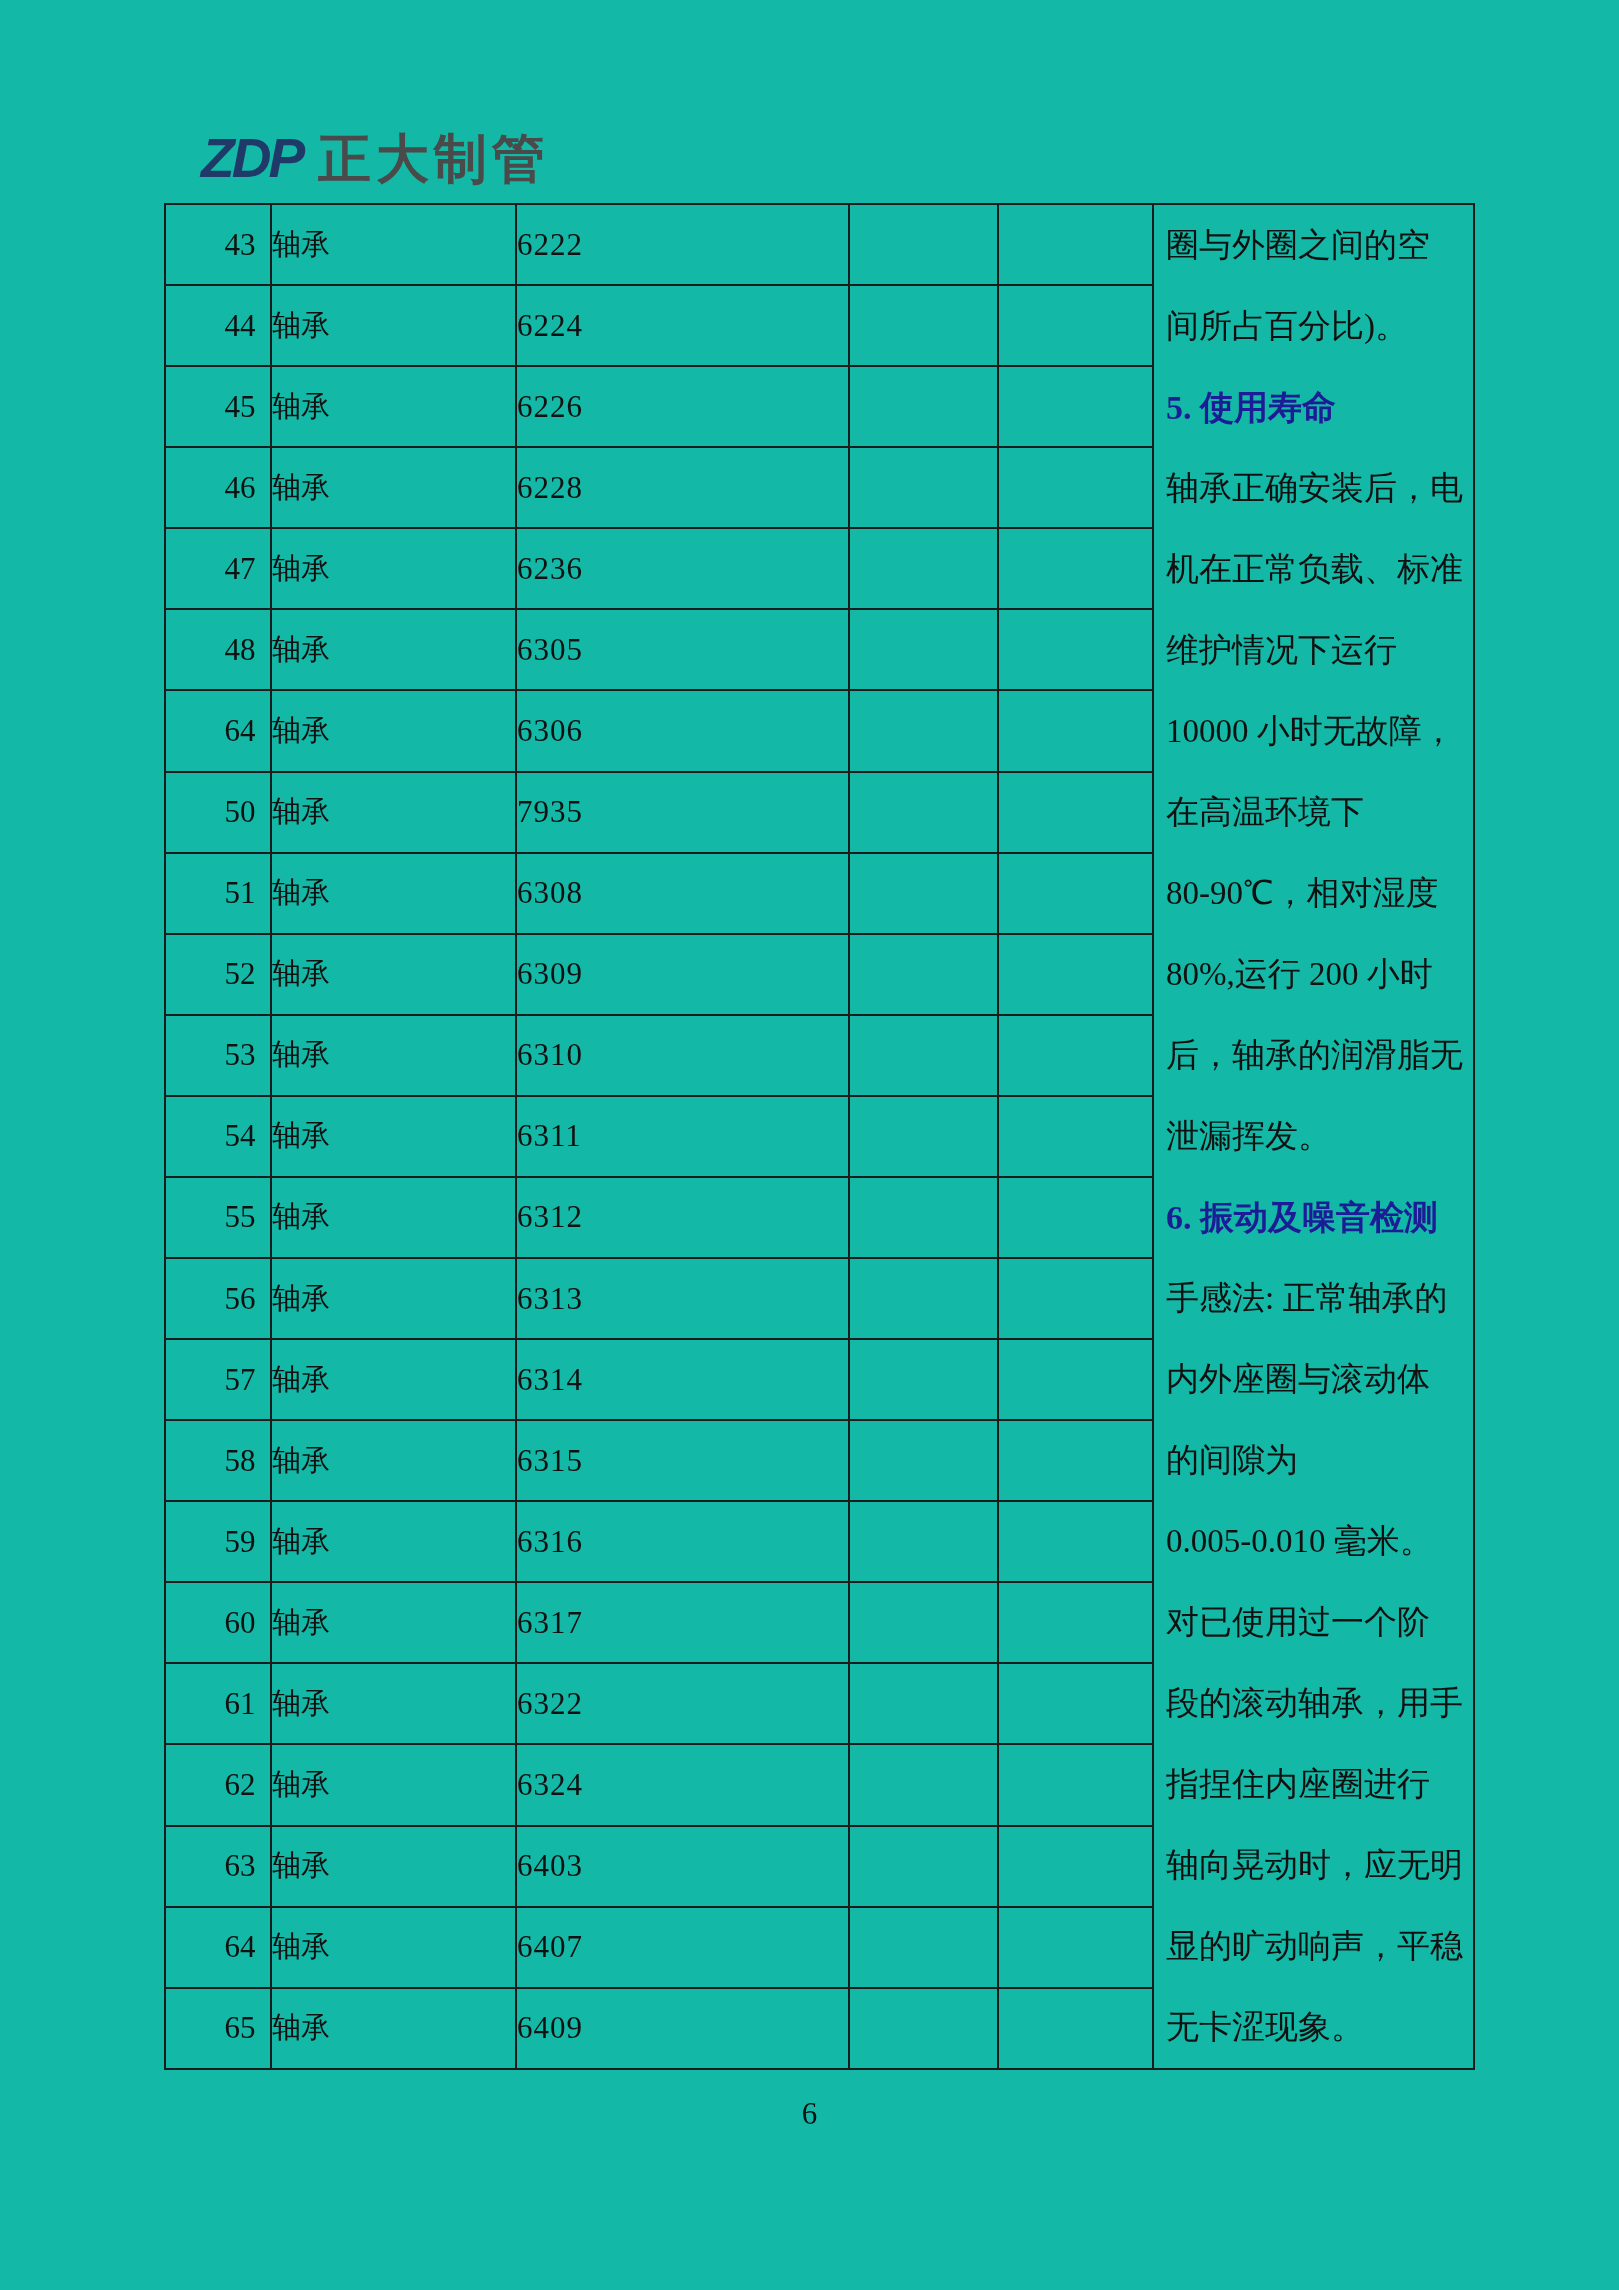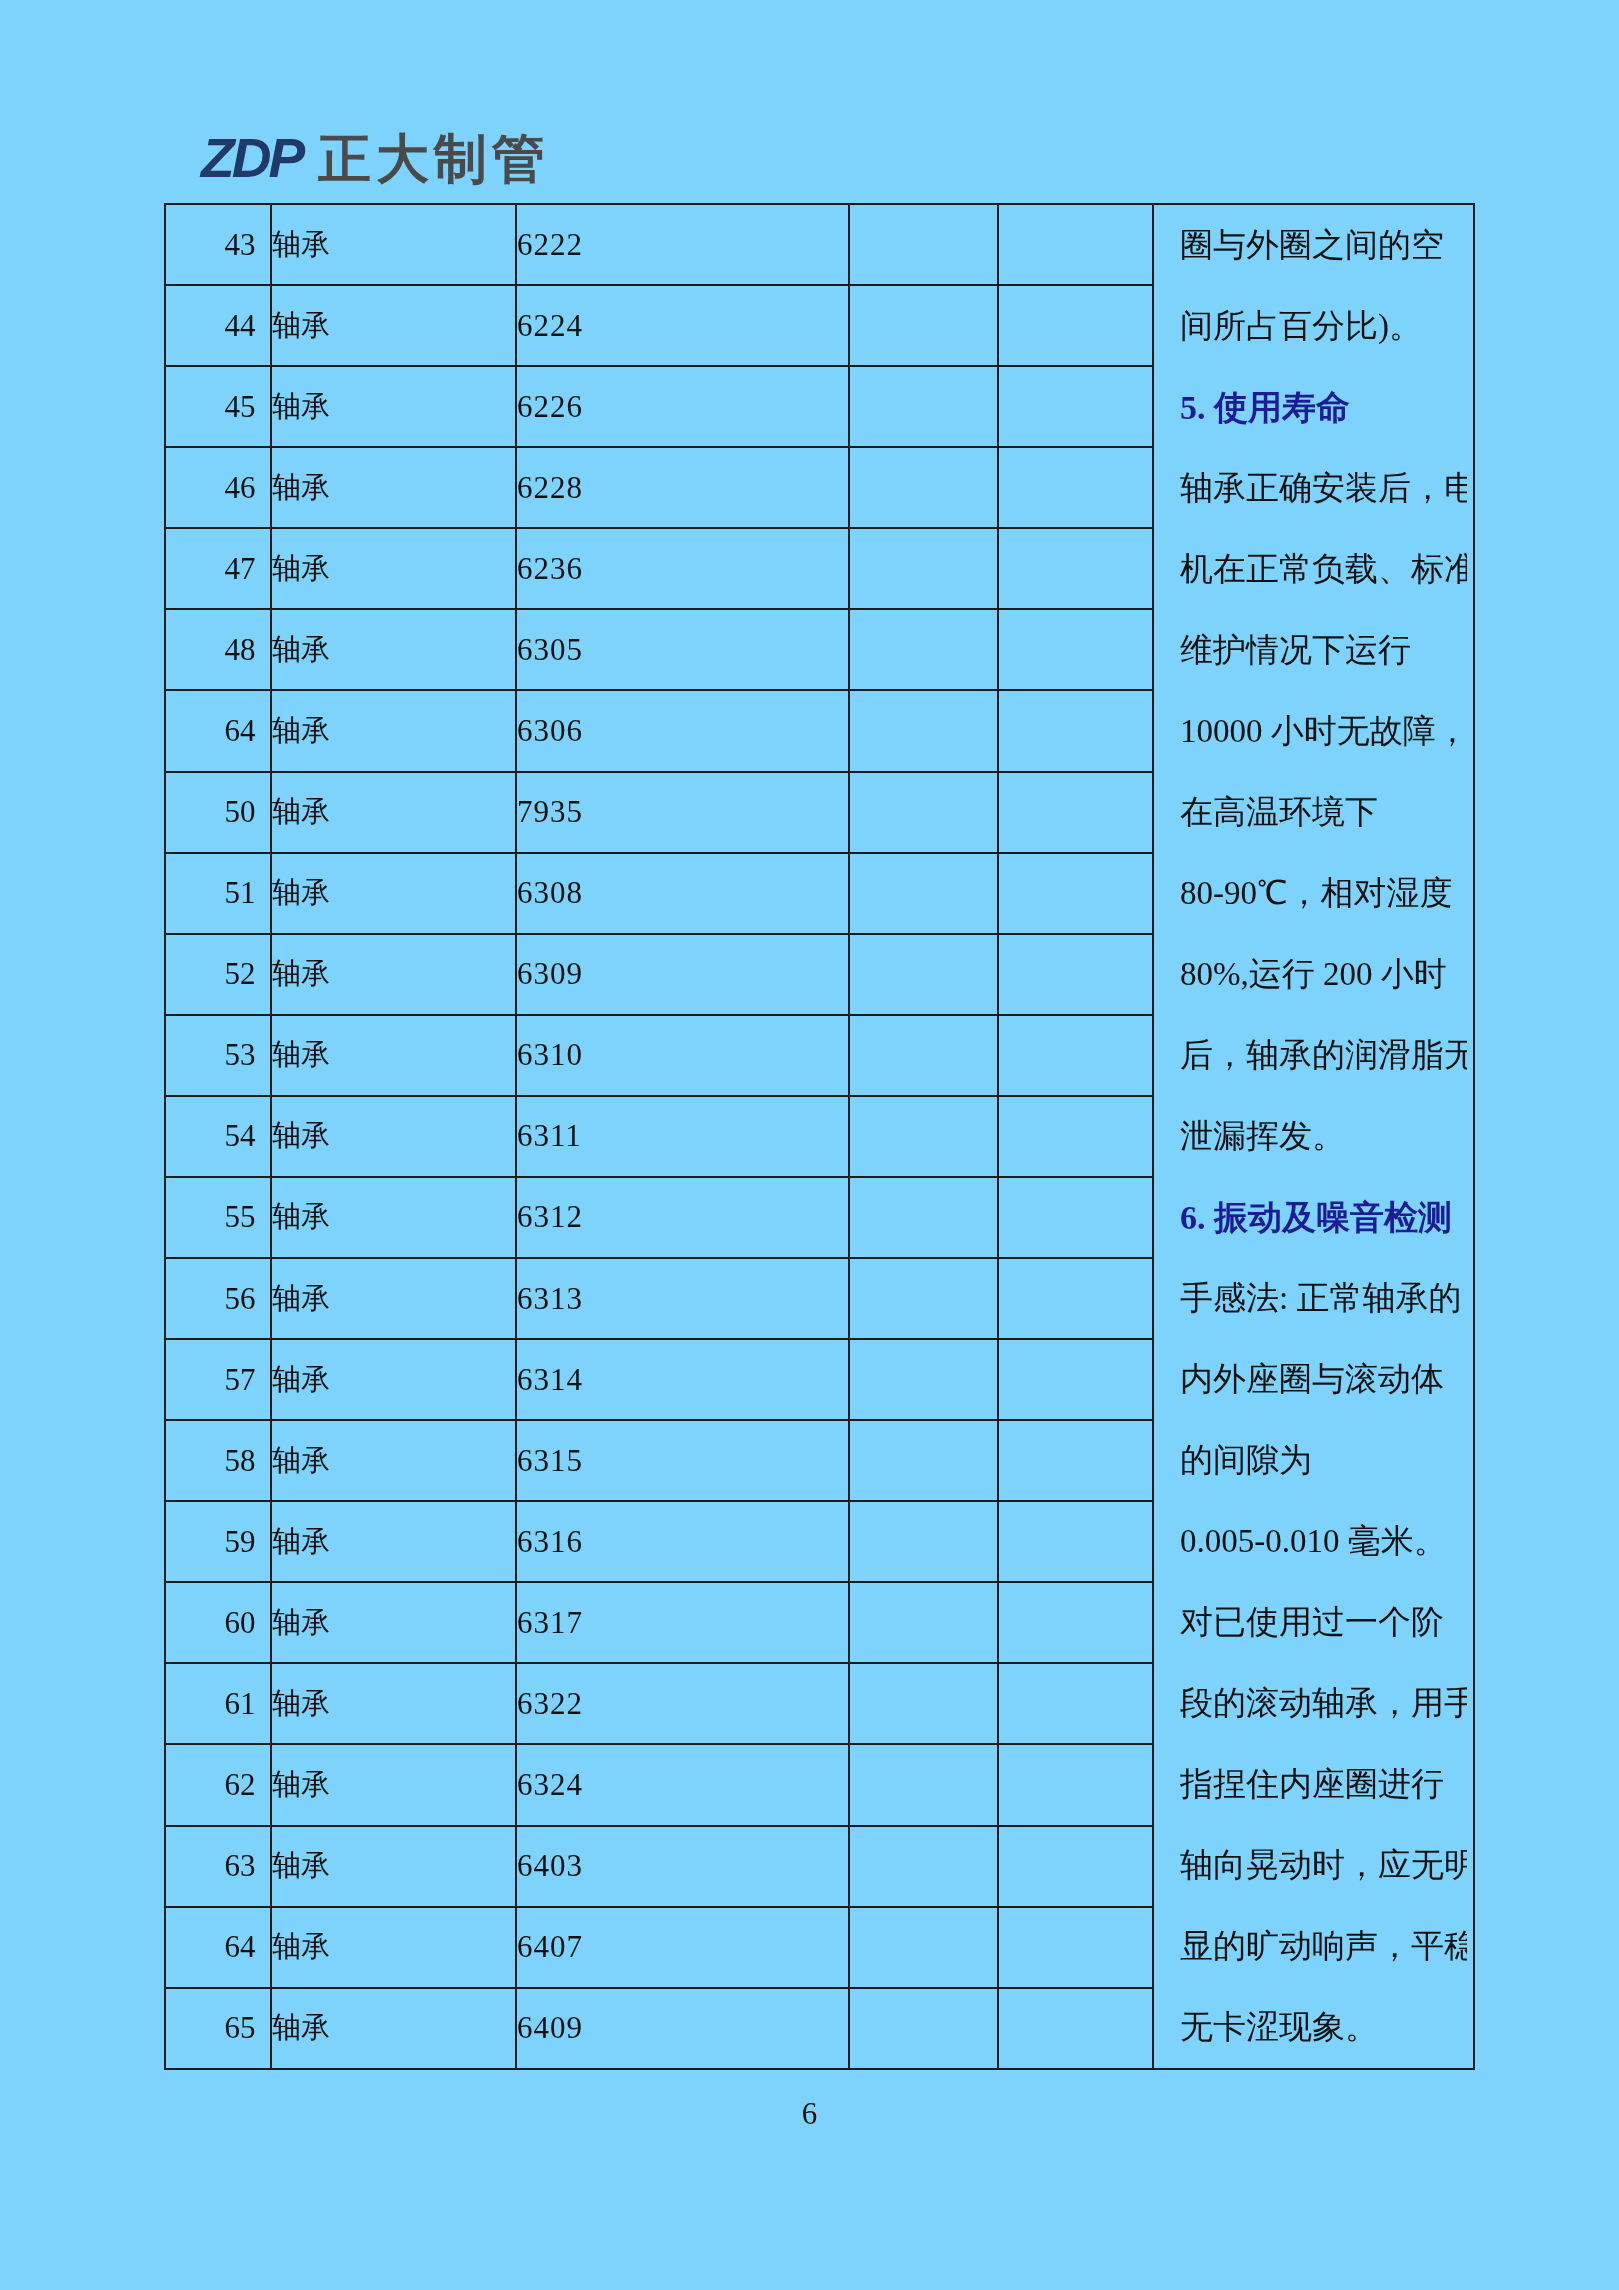--- a/index.html
+++ b/index.html
@@ -1,19 +1,19 @@
 <!DOCTYPE html>
 <html><head>
 <meta charset="utf-8">
 <style>
   html, body { margin:0; padding:0; background:#e8e8e8; }
   .page {
     position:relative;
     width:1619px; height:2291px;
-    background:#7dd3fc;
+    background:#14b8a6;
     margin:0 auto;
     font-family:"Liberation Serif", serif;
     overflow:hidden;
   }
   
   .header-logo {
     position:absolute; left:201px; top:135px;
     display:flex; align-items:center; gap:15.7px;
     white-space:nowrap;
   }
@@ -44,21 +44,21 @@
   .main-table td {
     border:2.9px solid #1c1c1c;
     padding:0;
     color:#111111;
   }
   .main-table tr { height:81px; }
   td.cell-num   { text-align:center; font-size:31px;padding-left:44px; }
   td.cell-name  { text-align:left; font-size:29px; }
   td.cell-model { text-align:left; font-size:31px; letter-spacing:1px; }
   td.cell-empty { }
-  td.notes { vertical-align:top; padding-left:26px; padding-right:5.9px;margin-left:48px; }
+  td.notes { vertical-align:top; padding-left:12px; padding-right:5.9px;margin-left:48px; }
   .note-line {
     height:81px;
     display:flex; align-items:center;
     font-size:33px; color:#111111;
     white-space:nowrap; overflow:hidden;
   }
   .note-line.heading {
     color:#1c1c96; font-weight:bold; font-size:34px;
   }
   

